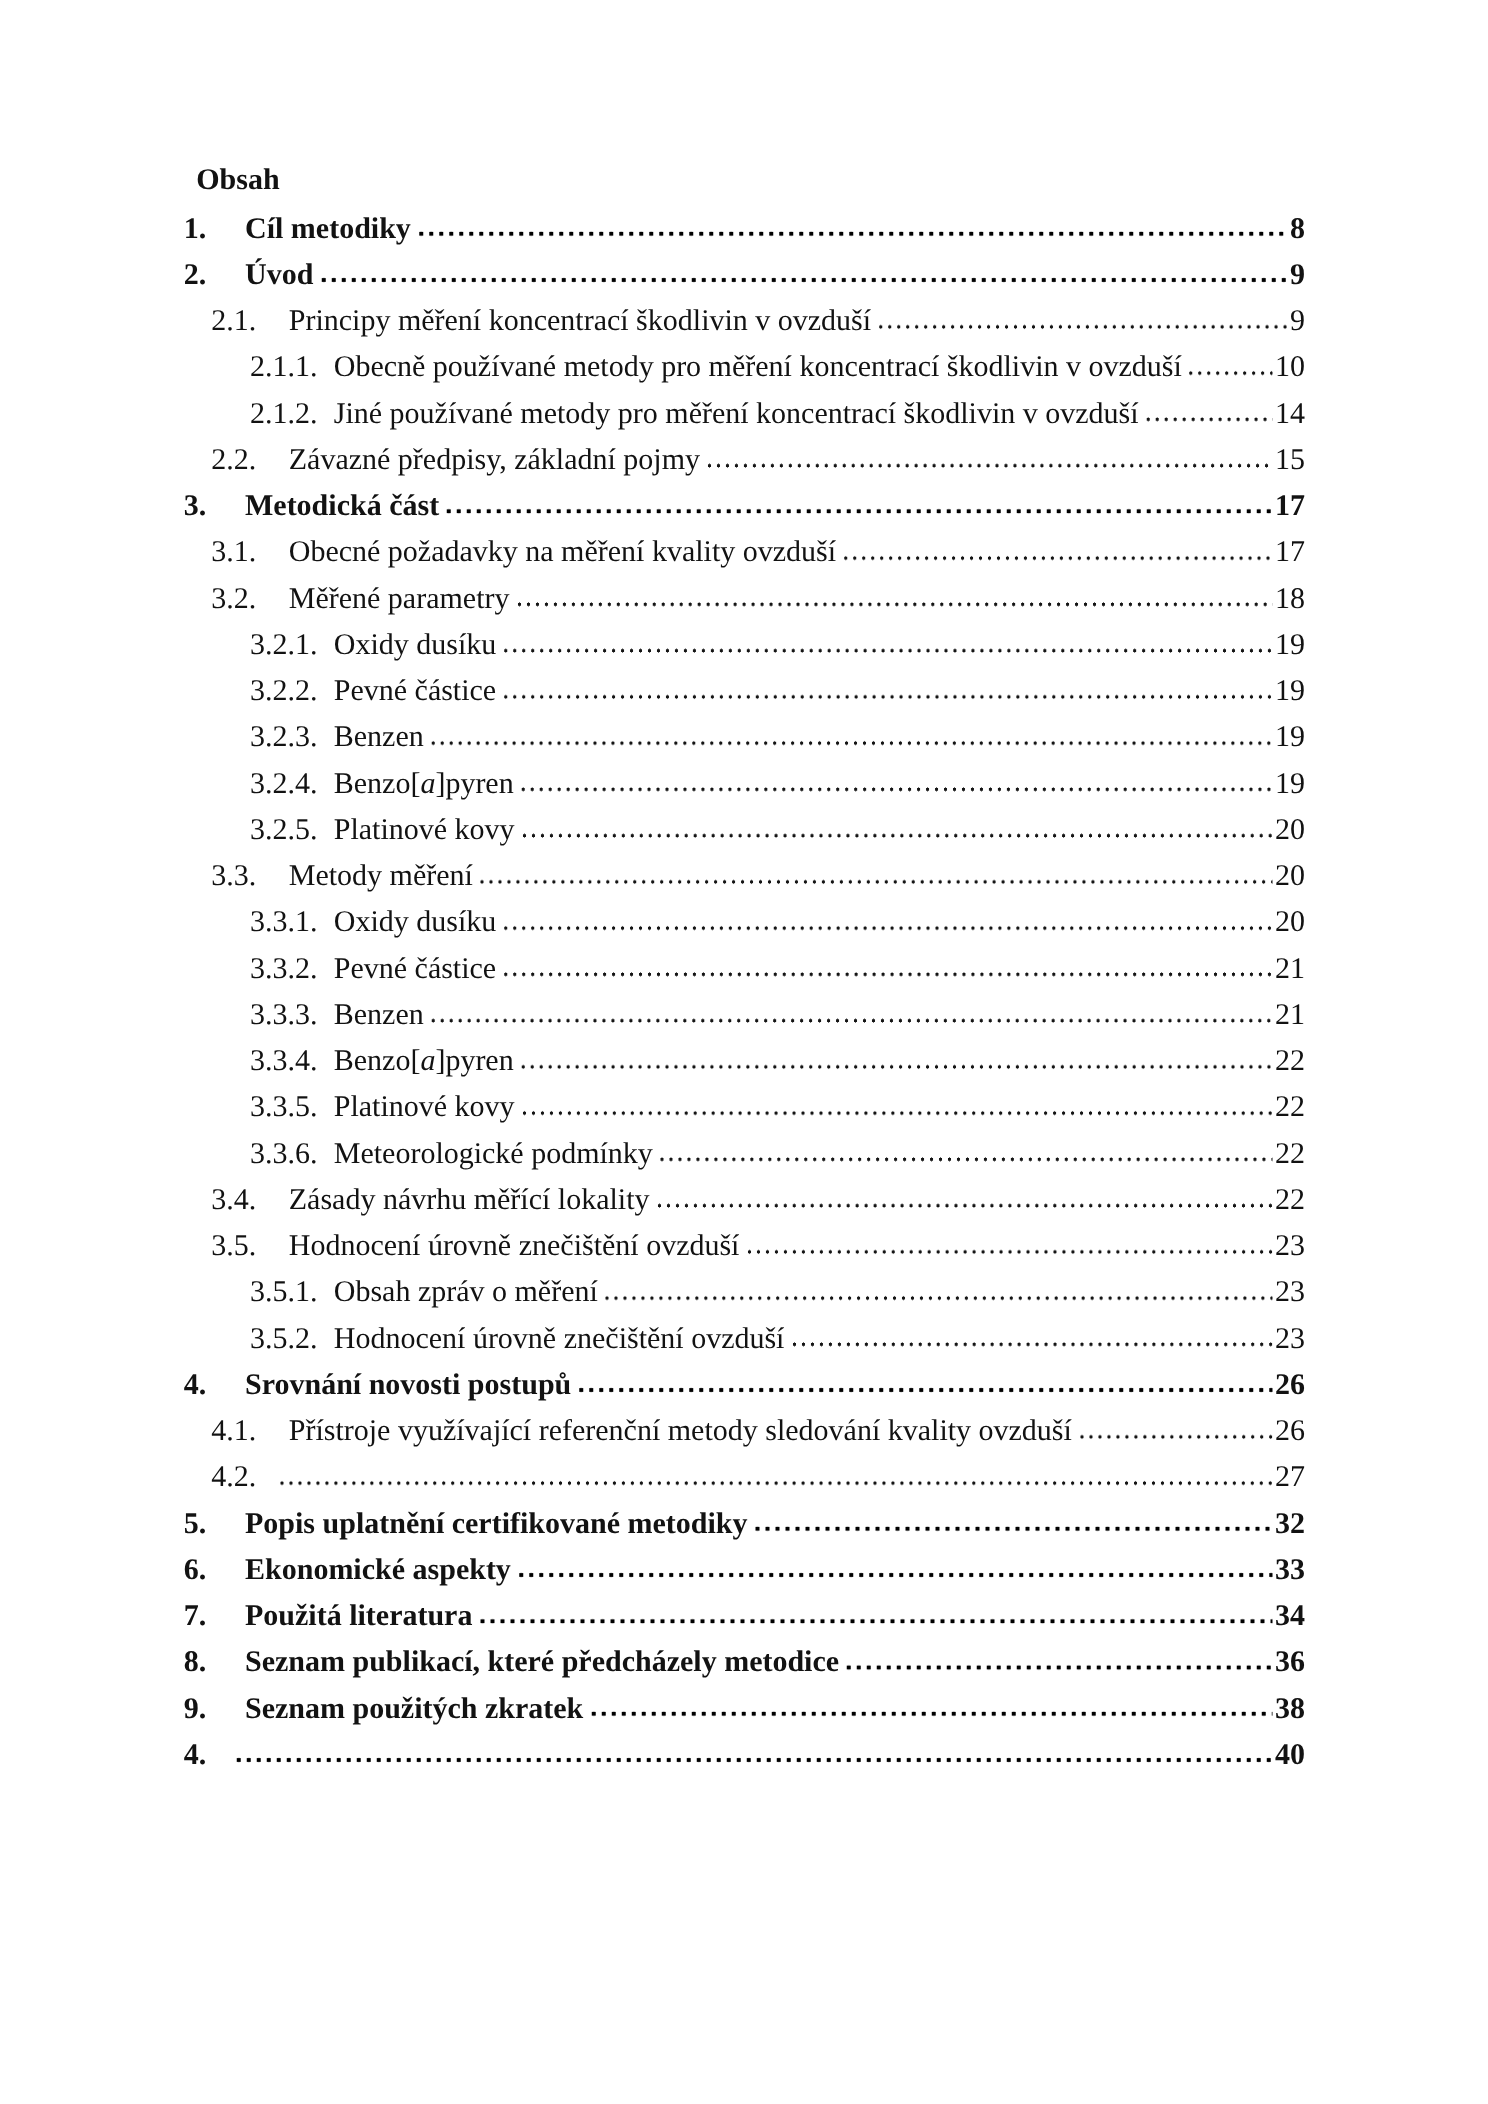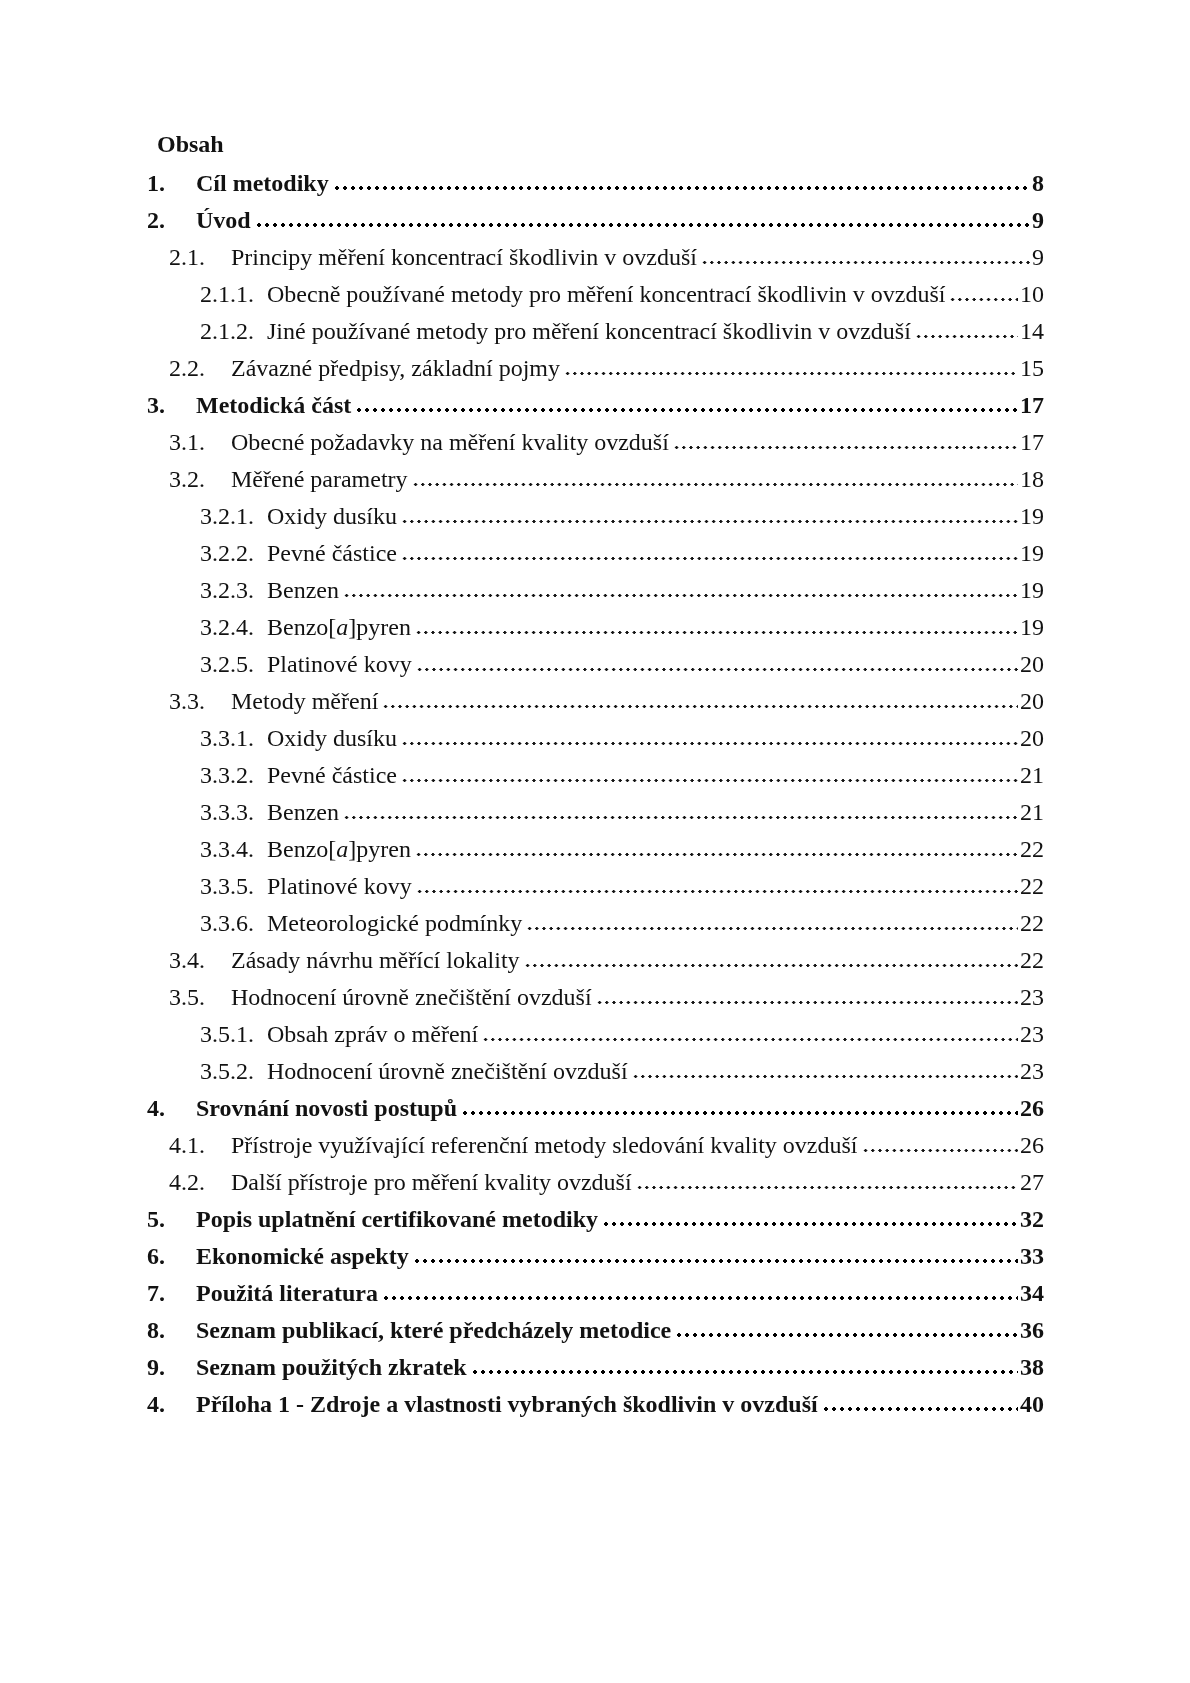--- a/index.html
+++ b/index.html
@@ -219,21 +219,20 @@
     <span class="page-num">26</span>
   </div>
       <div class="row level-2">
     <span class="num">4.1.</span>
     <span class="title"><span class="t-pre">Přístroje využívající referenční metody sledování kvality ovzduší</span><span class="t-it"></span><span class="t-post"></span></span>
     <span class="leader"></span>
     <span class="page-num">26</span>
   </div>
       <div class="row level-2">
     <span class="num">4.2.</span>
-    <span class="title"><span class="t-pre">Další přístroje pro měření kvality ovzduší</span><span class="t-it"></span><span class="t-post"></span></span>
     <span class="leader"></span>
     <span class="page-num">27</span>
   </div>
       <div class="row level-1">
     <span class="num">5.</span>
     <span class="title"><span class="t-pre">Popis uplatnění certifikované metodiky</span><span class="t-it"></span><span class="t-post"></span></span>
     <span class="leader"></span>
     <span class="page-num">32</span>
   </div>
       <div class="row level-1">
@@ -255,18 +254,17 @@
     <span class="page-num">36</span>
   </div>
       <div class="row level-1">
     <span class="num">9.</span>
     <span class="title"><span class="t-pre">Seznam použitých zkratek</span><span class="t-it"></span><span class="t-post"></span></span>
     <span class="leader"></span>
     <span class="page-num">38</span>
   </div>
       <div class="row level-1">
     <span class="num">4.</span>
-    <span class="title"><span class="t-pre">Příloha 1 - Zdroje a vlastnosti vybraných škodlivin v ovzduší</span><span class="t-it"></span><span class="t-post"></span></span>
     <span class="leader"></span>
     <span class="page-num">40</span>
   </div>
     </div>
 </div>
 
 </body></html>

